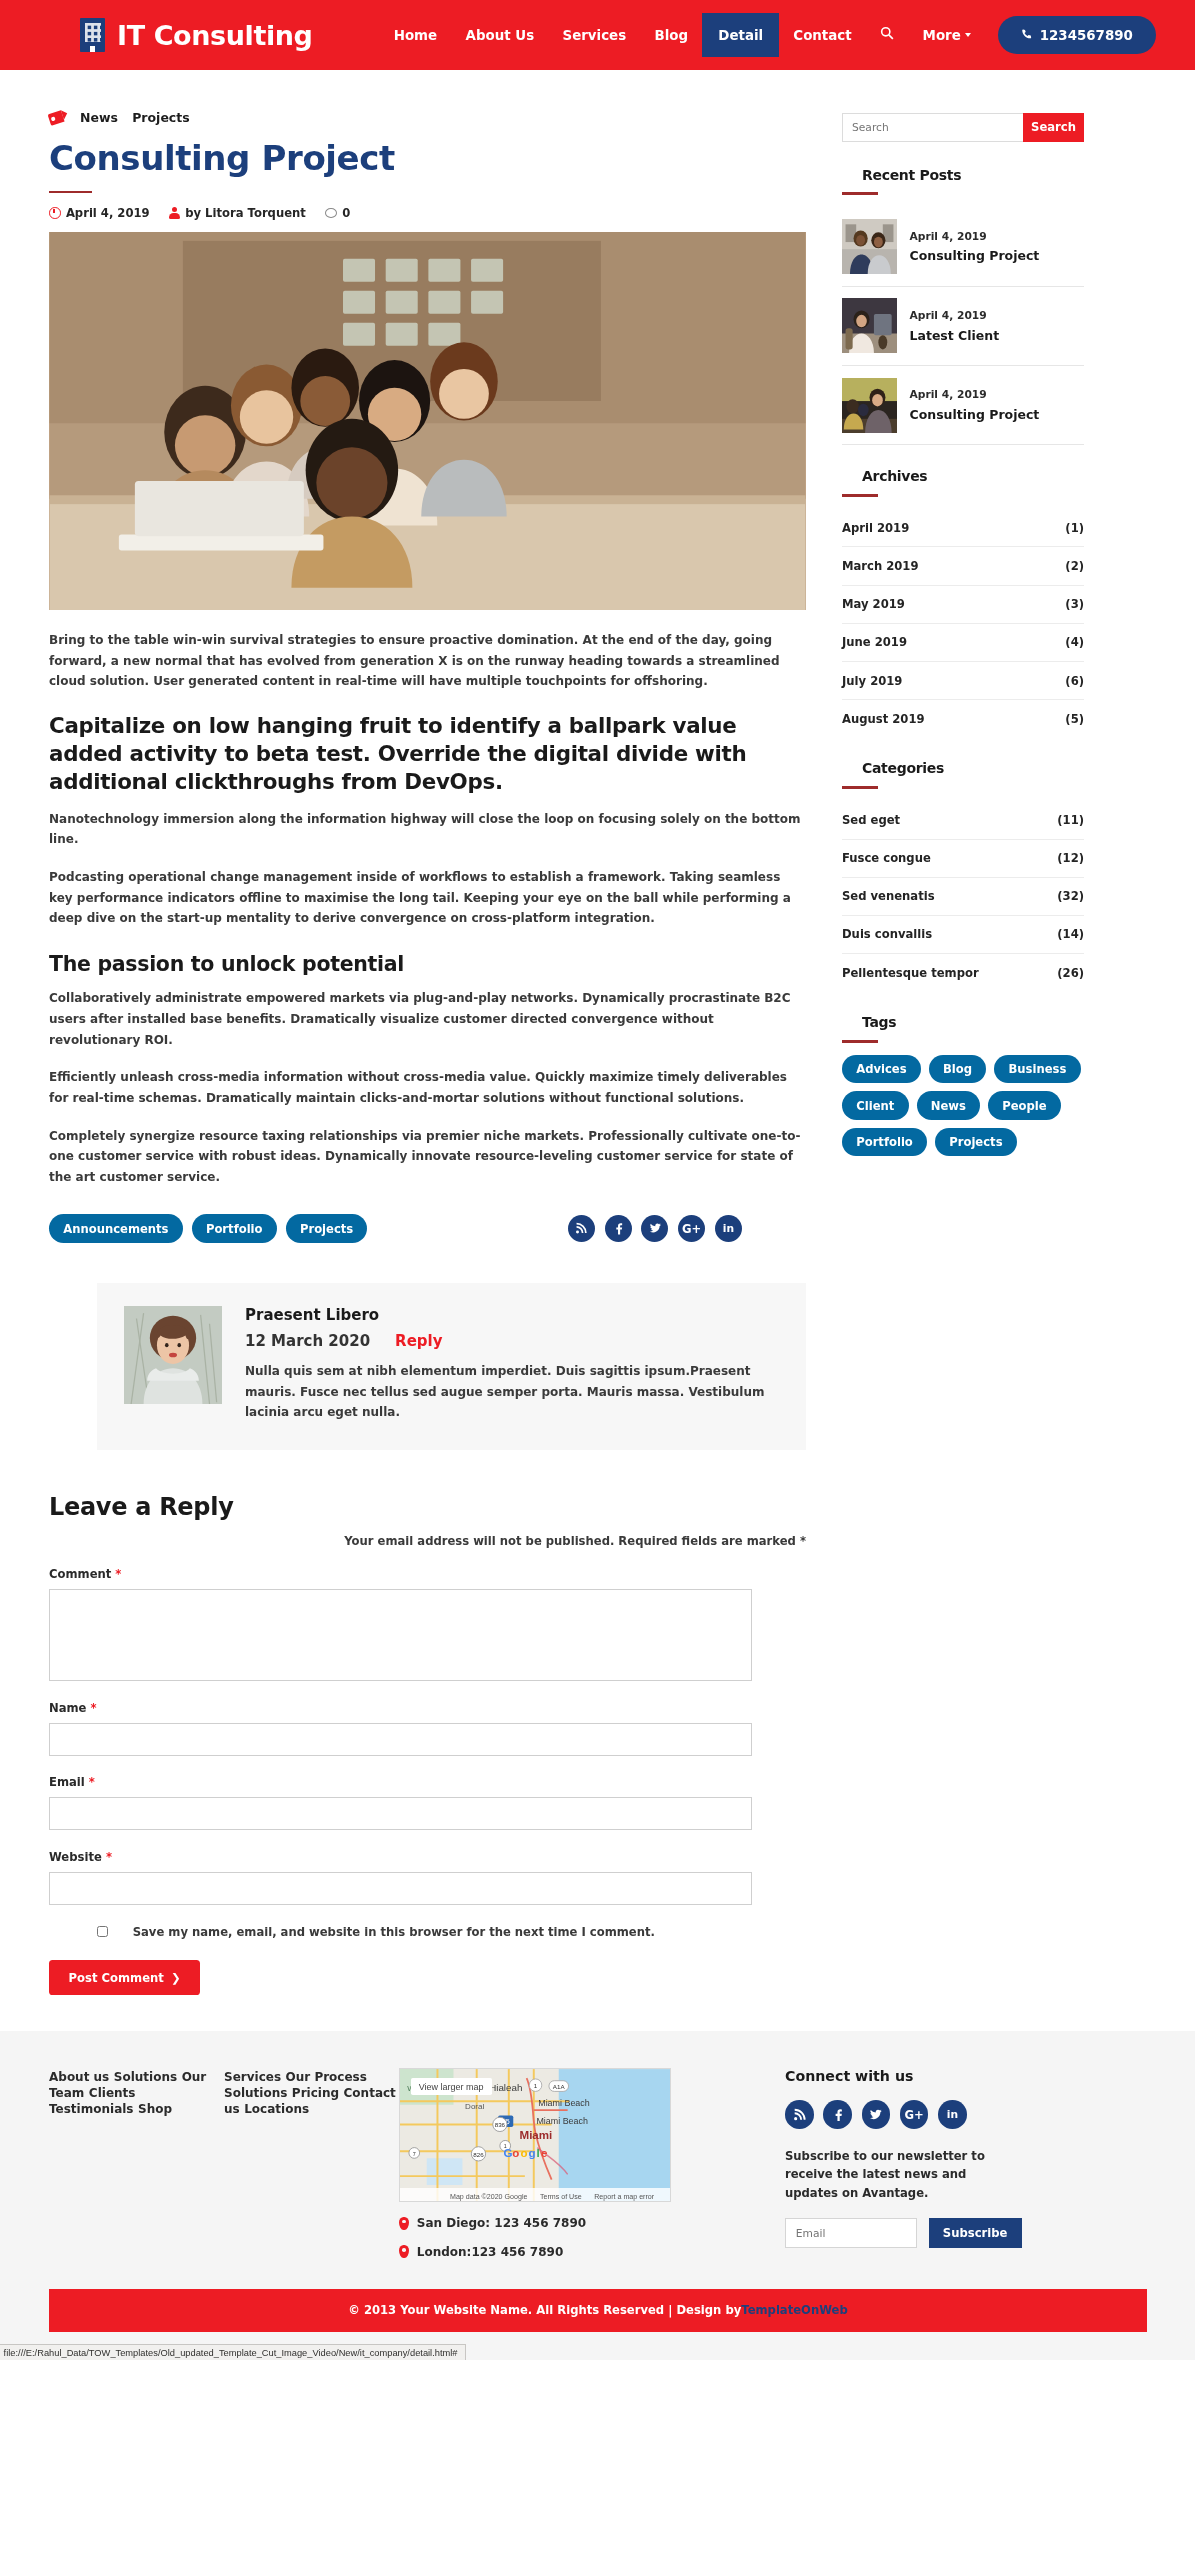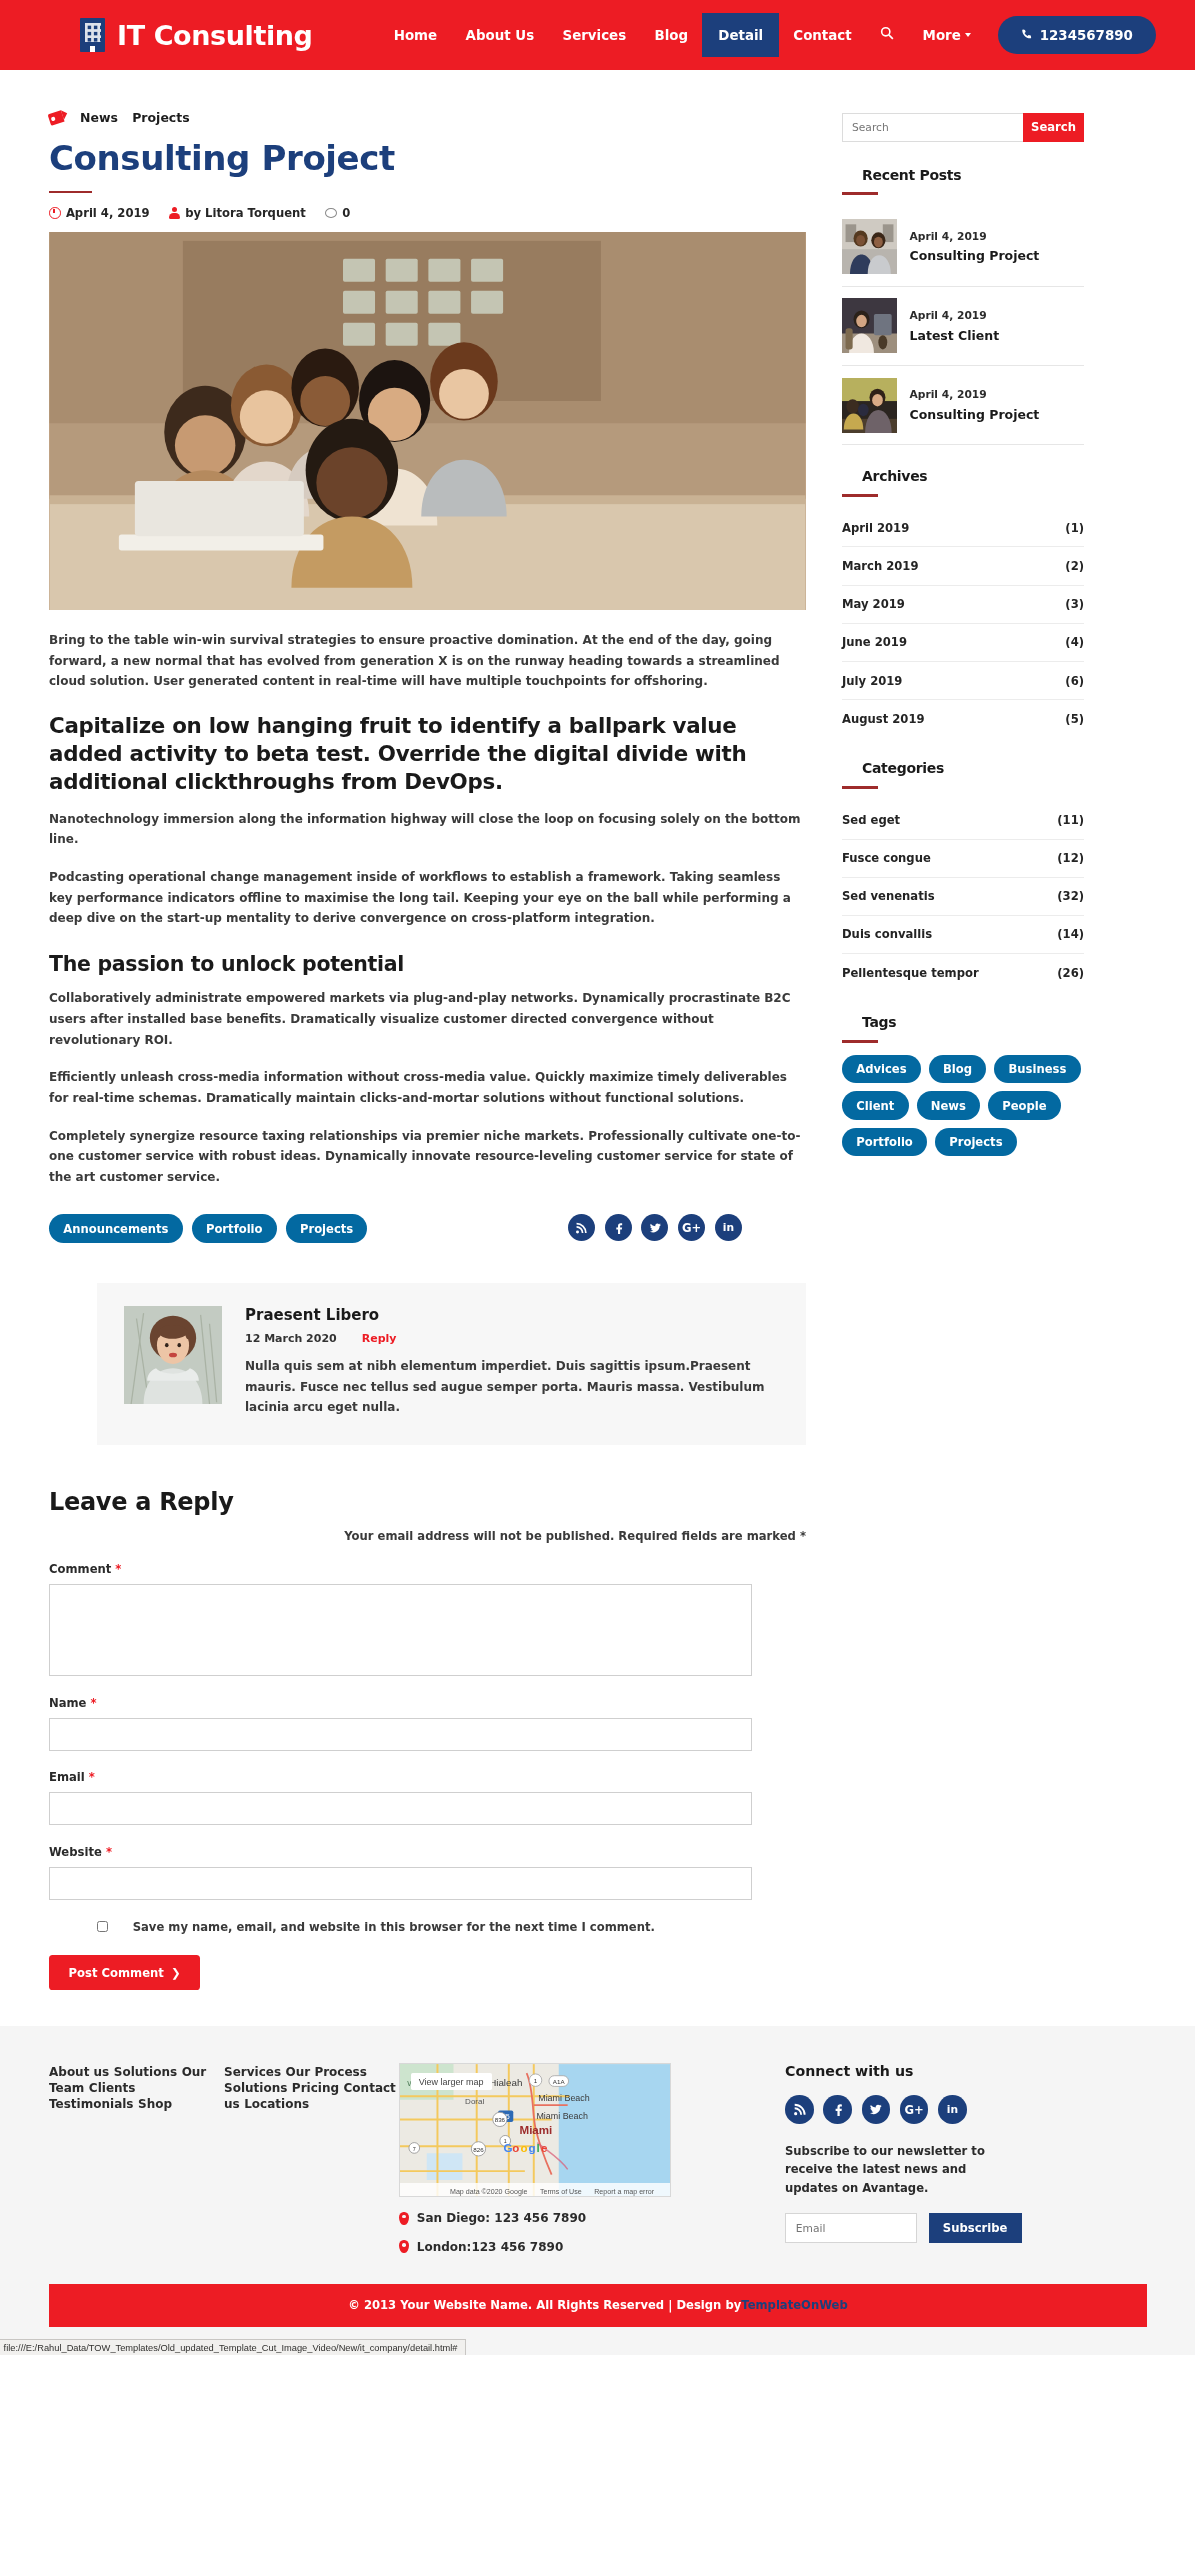--- a/index.html
+++ b/index.html
@@ -232,21 +232,21 @@
   .h2-mid {
     font-size: 20.5px;
     font-weight: bold;
     color: #1a1a1a;
     margin: 23px 0 12.5px 0;
     letter-spacing: -0.3px;
   }
 
   .post-footer {
     display: flex;
-    align-items: flex-start;
+    align-items: center;
     justify-content: space-between;
     margin: 27px 0 0 0;
   }
   .pill-row { display: flex; gap: 9px; }
   .pill {
     background: #0369a1;
     color: #ffffff;
     font-size: 11.6px;
     font-weight: bold;
     border-radius: 18px;
@@ -280,21 +280,21 @@
     overflow: hidden;
     flex: 0 0 98px;
     background: #b9c3bb;
   }
   .c-name {
     font-size: 15px; font-weight: bold; color: #1a1a1a;
     margin-bottom: 8px;
   }
   .c-sub {
     display: flex; gap: 25px; align-items: center;
-    font-size: 11px; font-weight: bold; color: #333;
+    font-size: 15px; font-weight: bold; color: #333;
     margin-bottom: 11.6px;
   }
   .c-reply { color: #ed1c24; }
   .c-text {
     font-size: 12px; line-height: 1.72; color: #3a3a3a; font-weight: bold;
   }
 
   
   .reply-h {
     font-size: 24px; font-weight: bold; color: #1a1a1a;

